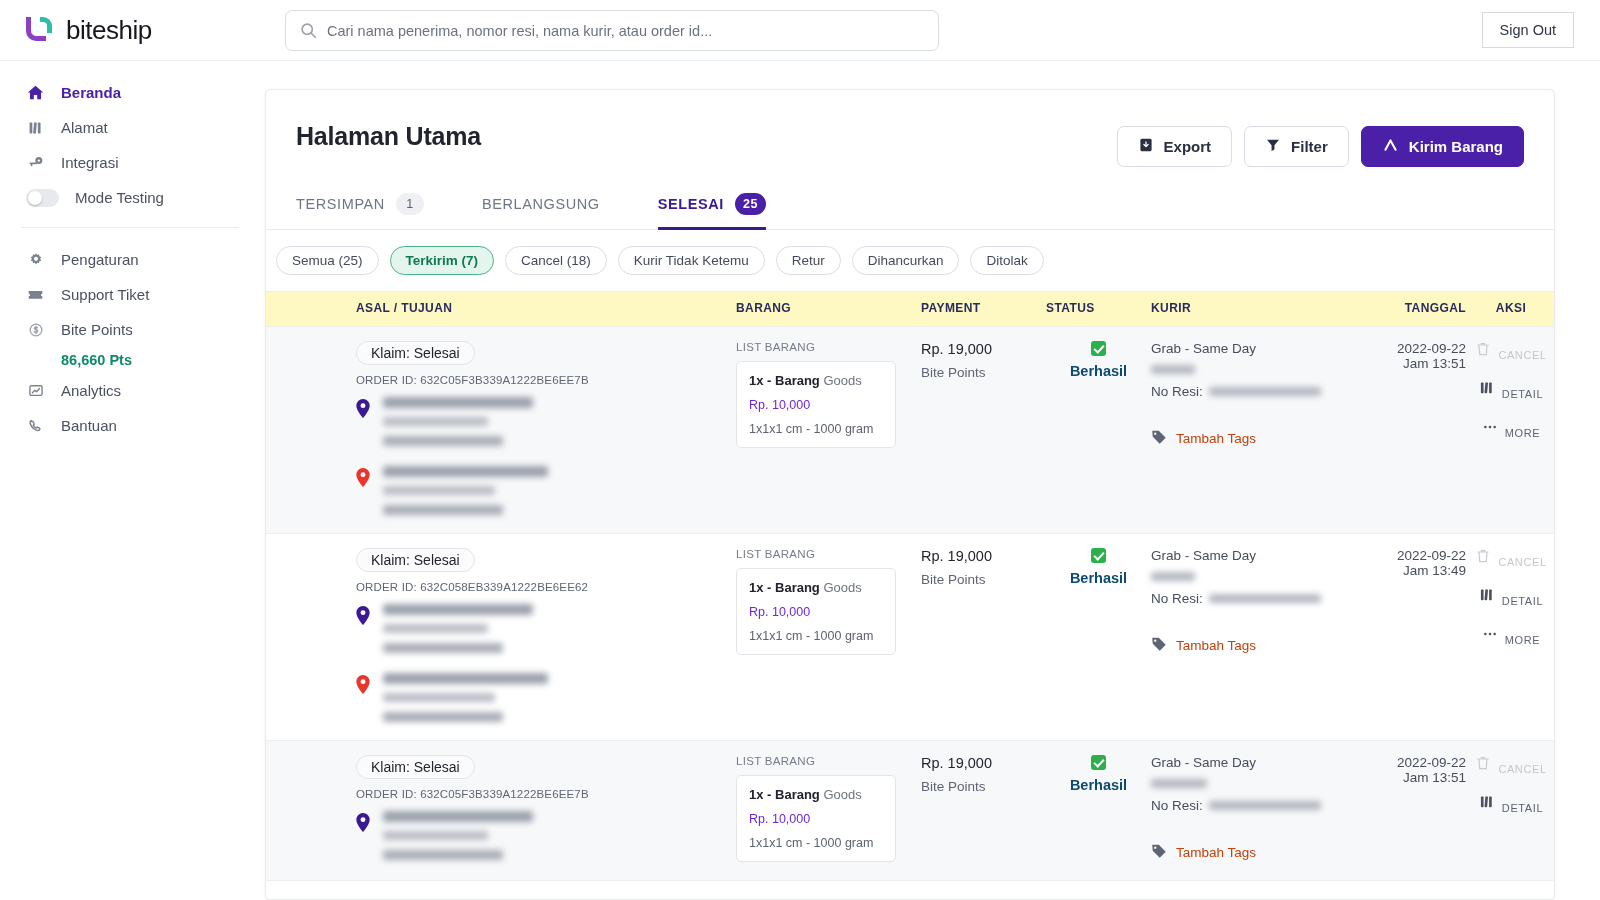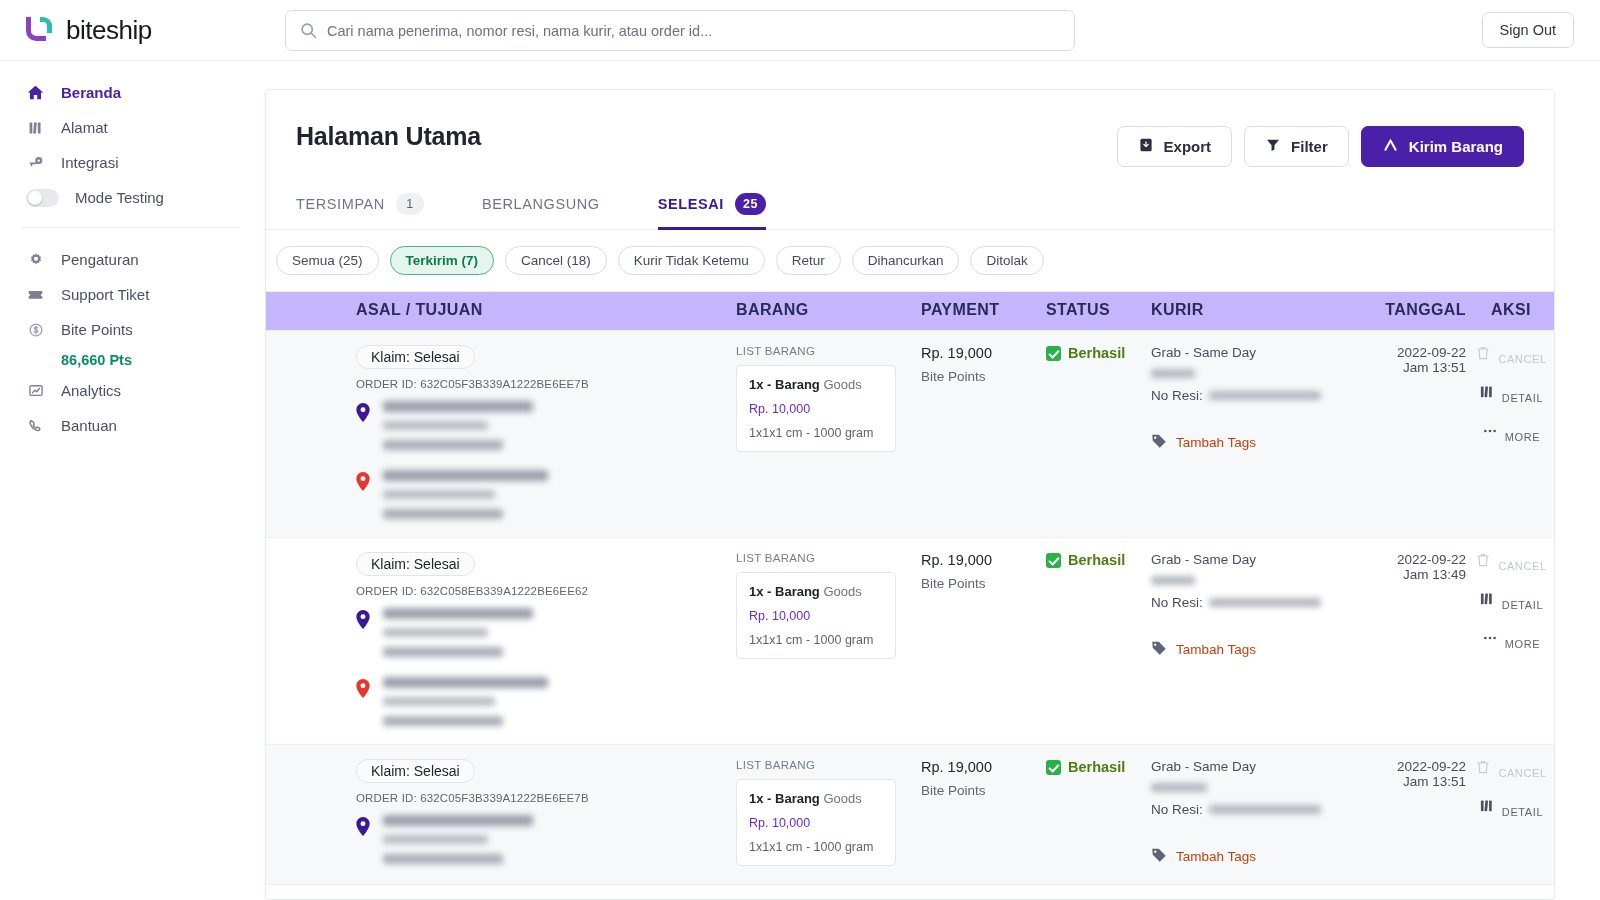--- a/index.html
+++ b/index.html
@@ -26,34 +26,34 @@
     border-bottom-left-radius:10px;
   }
   .logo-mark .tl {
     position:absolute; left:14px; top:2px; width:12px; height:16px;
     border:5px solid #2bbfa8; border-bottom:none; border-left:none;
     border-top-right-radius:9px;
   }
   .logo-text { font-size:26px; font-weight:400; color:#16181d; letter-spacing:-0.5px; }
 
   .searchbox {
-    position:absolute; left:285px; top:10px; width:790px; height:41px;
+    position:absolute; left:285px; top:10px; width:654px; height:41px;
     border:1px solid #d9dde5; border-radius:7px; background:#fff;
     display:flex; align-items:center; padding:0 14px; gap:10px;
   }
   .searchbox input {
     border:none; outline:none; flex:1; font-size:14.5px; color:#3d4355;
     font-family:"Liberation Sans", sans-serif; background:transparent;
   }
   .searchbox input::placeholder { color:#6b7280; }
   .icon-search { width:17px; height:17px; flex:0 0 17px; }
 
   .signout {
     position:absolute; right:26px; top:12px;
-    padding:9px 17px; border:1px solid #d5d9e2; border-radius:7px;
+    padding:9px 17px; border:1px solid #d5d9e2; border-radius:0;
     background:#fff; font-size:14.5px; color:#2e3346; cursor:pointer;
     font-family:"Liberation Sans", sans-serif;
   }
 
   
   .sidebar { position:absolute; left:0; top:61px; width:265px; height:839px; background:#fff; }
   .nav-item {
     display:flex; align-items:center; gap:16px;
     height:35px; padding-left:26px; cursor:pointer; font-size:15px; color:#4b5162;
   }
@@ -110,23 +110,23 @@
   .chips { display:flex; gap:11px; padding:16px 30px 16px 10px; }
   .chip {
     border:1px solid #d8dce4; border-radius:20px; height:29px; padding:0 15px;
     display:flex; align-items:center; font-size:13.5px; color:#454b5c; background:#fff; cursor:pointer; white-space:nowrap;
   }
   .chip.sel { border-color:#49b38e; background:#e4f5ee; color:#0d7a56; font-weight:bold; }
 
   
   .tbl { width:100%; border-collapse:collapse; table-layout:fixed; }
   .tbl thead th {
-    font-size:16px; letter-spacing:.4px; color:#2a2b5a; font-weight:bold;
+    font-size:12px; letter-spacing:.4px; color:#2a2b5a; font-weight:bold;
     text-align:left; padding:9px 0 11px 0; border-top:1px solid #ebedf1; border-bottom:1px solid #ebedf1;
-    background:#c4b5fd;
+    background:#fef9c3;
   }
   .tbl tbody tr.alt { background:#f7f8f9; }
   .tbl tbody td { vertical-align:top; padding:14px 0 18px 0; border-bottom:1px solid #edeef1; }
 
   .klaim {
     display:inline-flex; align-items:center; height:24px; padding:0 14px;
     border:1px solid #e2e4ea; border-radius:16px; background:#fbfbfc;
     font-size:14px; color:#22252f;
   }
   .orderid { font-size:11.5px; color:#5f6574; letter-spacing:.15px; margin-top:9px; }
@@ -142,21 +142,21 @@
     margin-top:8px; width:160px; border:1px solid #e3e5ea; border-radius:5px; padding:11px 12px; background:#fff;
   }
   .goods .g1 { font-size:13px; color:#6e7480; }
   .goods .g1 b { color:#20232c; }
   .goods .g2 { font-size:12.5px; color:#6d28d9; margin-top:10px; }
   .goods .g3 { font-size:12.5px; color:#5d6370; margin-top:10px; }
 
   .pay-amt { font-size:14.5px; font-weight:normal; color:#22252f; }
   .pay-meth { font-size:13.5px; color:#5e6471; margin-top:8px; }
 
-  .status { display:flex; align-items:center; gap:7px; font-size:14.5px; font-weight:bold; color:#4d7c0f; }
+  .status { display:flex; align-items:center; gap:7px; font-size:14.5px; font-weight:bold; color:#0c4a6e;flex-direction:column; }
   .check { width:15px; height:15px; background:#2bb04a; border-radius:3px; position:relative; flex:0 0 15px;}
   .check::after {
     content:''; position:absolute; left:5px; top:2px; width:4px; height:8px;
     border:solid #fff; border-width:0 2px 2px 0; transform:rotate(43deg);
   }
 
   .kurir-name { font-size:13.5px; color:#474d5c; }
   .bl-kurir { height:9px; background:#b3b7c0; width:44px; margin-top:9px; }
   .resi { font-size:13.5px; color:#474d5c; margin-top:10px; display:flex; align-items:center; gap:6px; }
   .bl-resi { height:9px; background:#b3b7c0; width:112px; }

